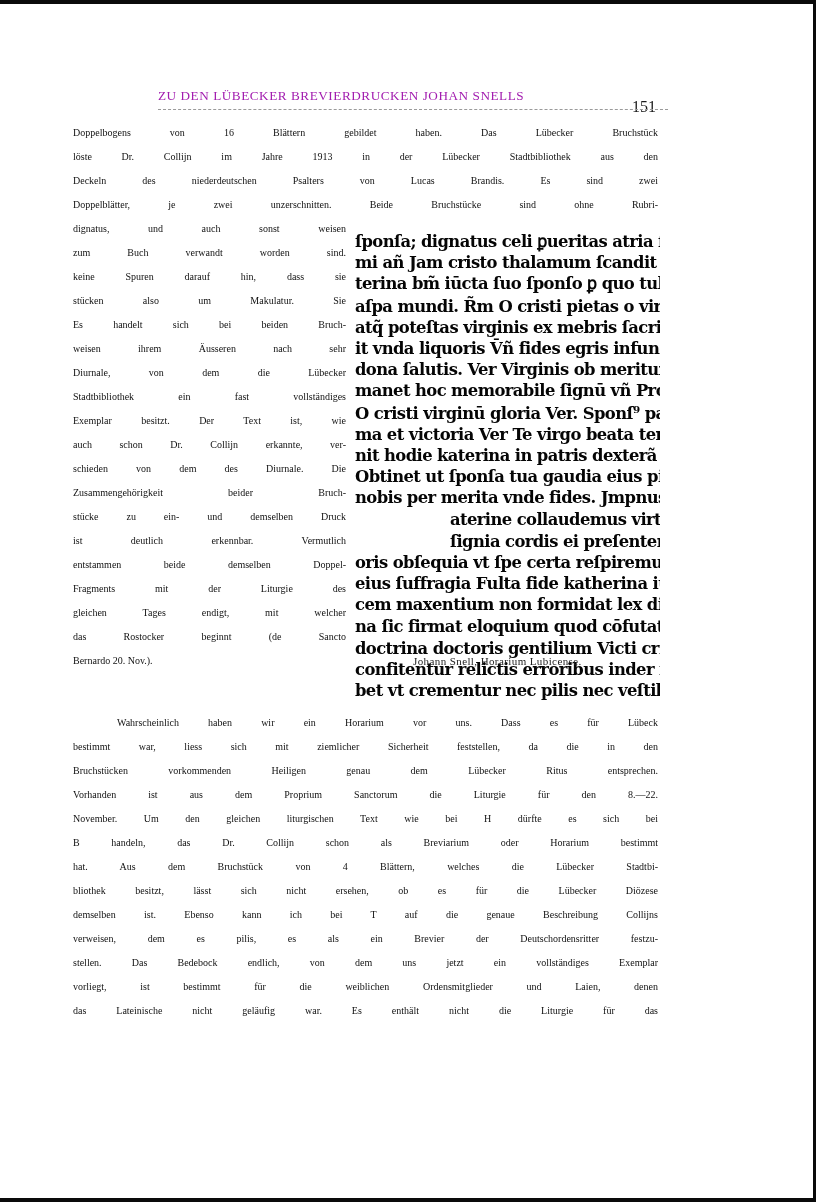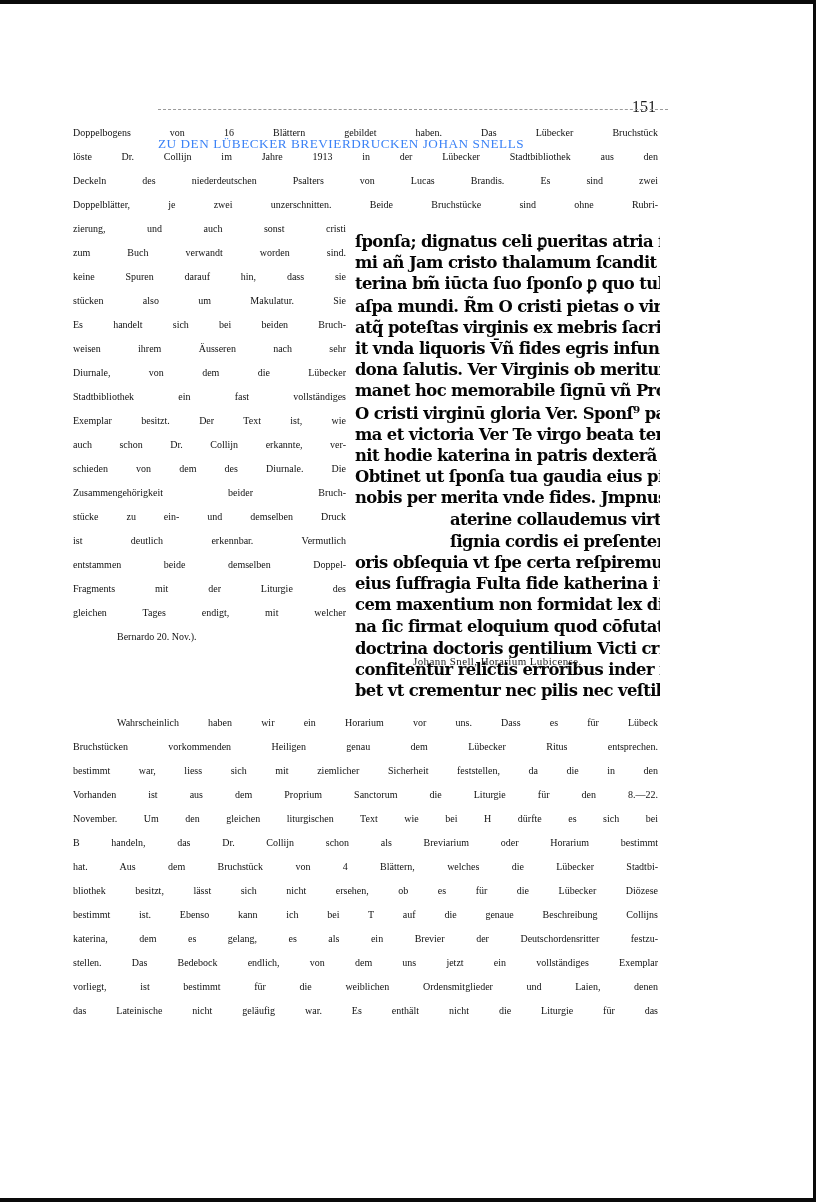--- a/index.html
+++ b/index.html
@@ -34,22 +34,21 @@
     width: 500px;
     height: 24px;
   }
   .running-head-title {
     position: absolute;
     left: 0;
     top: 2px;
     font-size: 13.2px;
     letter-spacing: 0.55px;
     white-space: nowrap;
-    color: #3b82f6;
-    margin-top: 48px;
+    color: #a21caf;
   }
   .running-head-page {
     position: absolute;
     right: 2px;
     top: 12px;
     font-size: 16px;
     color: #1a1a1a;
   }
   .running-head-rule {
     position: absolute;
@@ -71,21 +70,20 @@
   .text-block .line {
     display: block;
     height: 24px;
     white-space: nowrap;
     overflow: visible;
     text-align: justify;
     text-align-last: justify;
   }
   .text-block .line.last {
     text-align-last: left;
-    margin-left: 44px;
   }
   .text-block .line.indent {
     padding-left: 44px;
   }
 
   .block-top {
     left: 73px;
     top: 121px;
     width: 585px;
   }
@@ -155,37 +153,38 @@
 </header>
 
 <section class="text-block block-top">
   <span class="line">Doppelbogens von 16 Blättern gebildet haben. Das Lübecker Bruchstück</span>
   <span class="line">löste Dr. Collijn im Jahre 1913 in der Lübecker Stadtbibliothek aus den</span>
   <span class="line">Deckeln des niederdeutschen Psalters von Lucas Brandis. Es sind zwei</span>
   <span class="line">Doppelblätter, je zwei unzerschnitten. Beide Bruchstücke sind ohne Rubri-</span>
 </section>
 
 <section class="text-block block-left">
-  <span class="line">zierung, und auch sonst cristi</span>
+  <span class="line">dignatus, und auch sonst weisen</span>
   <span class="line">zum Buch verwandt worden sind.</span>
   <span class="line">keine Spuren darauf hin, dass sie</span>
   <span class="line">stücken also um Makulatur. Sie</span>
   <span class="line">Es handelt sich bei beiden Bruch-</span>
   <span class="line">weisen ihrem Äusseren nach sehr</span>
   <span class="line">Diurnale, von dem die Lübecker</span>
   <span class="line">Stadtbibliothek ein fast vollständiges</span>
   <span class="line">Exemplar besitzt. Der Text ist, wie</span>
   <span class="line">auch schon Dr. Collijn erkannte, ver-</span>
   <span class="line">schieden von dem des Diurnale. Die</span>
   <span class="line">Zusammengehörigkeit beider Bruch-</span>
   <span class="line">stücke zu ein- und demselben Druck</span>
   <span class="line">ist deutlich erkennbar. Vermutlich</span>
   <span class="line">entstammen beide demselben Doppel-</span>
   <span class="line">Fragments mit der Liturgie des</span>
   <span class="line">gleichen Tages endigt, mit welcher</span>
+  <span class="line">das Rostocker beginnt (de Sancto</span>
   <span class="line last">Bernardo 20. Nov.).</span>
 </section>
 
 <figure class="figure" style="margin:0;">
   <div class="facsimile">
     <span class="fline">ſponſa; dignatus celi ꝑueritas atria ſū</span>
     <span class="fline">mi añ Jam cristo thalamum ſcandit ka</span>
     <span class="fline">terina bm̃ iūcta ſuo ſponſo ꝑ quo tulit</span>
     <span class="fline">aſpa mundi. R̃m O cristi pietas o virt⁹</span>
     <span class="fline">atq̃ poteſtas virginis ex mebris ſacri flu</span>
@@ -205,25 +204,25 @@
     <span class="fline">na ſic firmat eloquium quod cōfutat ex</span>
     <span class="fline">doctrina doctoris gentilium  Victi criſtū</span>
     <span class="fline">confitentur relictis erroribus inder iu,</span>
     <span class="fline">bet vt crementur nec pilis nec veſtibus</span>
   </div>
   <figcaption class="caption">Johann Snell, Horarium Lubicense.</figcaption>
 </figure>
 
 <section class="text-block block-bottom">
   <span class="line indent">Wahrscheinlich haben wir ein Horarium vor uns. Dass es für Lübeck</span>
+  <span class="line">bestimmt war, liess sich mit ziemlicher Sicherheit feststellen, da die in den</span>
   <span class="line">Bruchstücken vorkommenden Heiligen genau dem Lübecker Ritus entsprechen.</span>
-  <span class="line">bestimmt war, liess sich mit ziemlicher Sicherheit feststellen, da die in den</span>
   <span class="line">Vorhanden ist aus dem Proprium Sanctorum die Liturgie für den 8.—22.</span>
   <span class="line">November. Um den gleichen liturgischen Text wie bei H dürfte es sich bei</span>
   <span class="line">B handeln, das Dr. Collijn schon als Breviarium oder Horarium bestimmt</span>
   <span class="line">hat. Aus dem Bruchstück von 4 Blättern, welches die Lübecker Stadtbi-</span>
   <span class="line">bliothek besitzt, lässt sich nicht ersehen, ob es für die Lübecker Diözese</span>
-  <span class="line">bestimmt ist. Ebenso kann ich bei T auf die genaue Beschreibung Collijns</span>
-  <span class="line">katerina, dem es gelang, es als ein Brevier der Deutschordensritter festzu-</span>
+  <span class="line">demselben ist. Ebenso kann ich bei T auf die genaue Beschreibung Collijns</span>
+  <span class="line">verweisen, dem es pilis, es als ein Brevier der Deutschordensritter festzu-</span>
   <span class="line">stellen. Das Bedebock endlich, von dem uns jetzt ein vollständiges Exemplar</span>
   <span class="line">vorliegt, ist bestimmt für die weiblichen Ordensmitglieder und Laien, denen</span>
   <span class="line">das Lateinische nicht geläufig war. Es enthält nicht die Liturgie für das</span>
 </section>
 
 </body></html>

